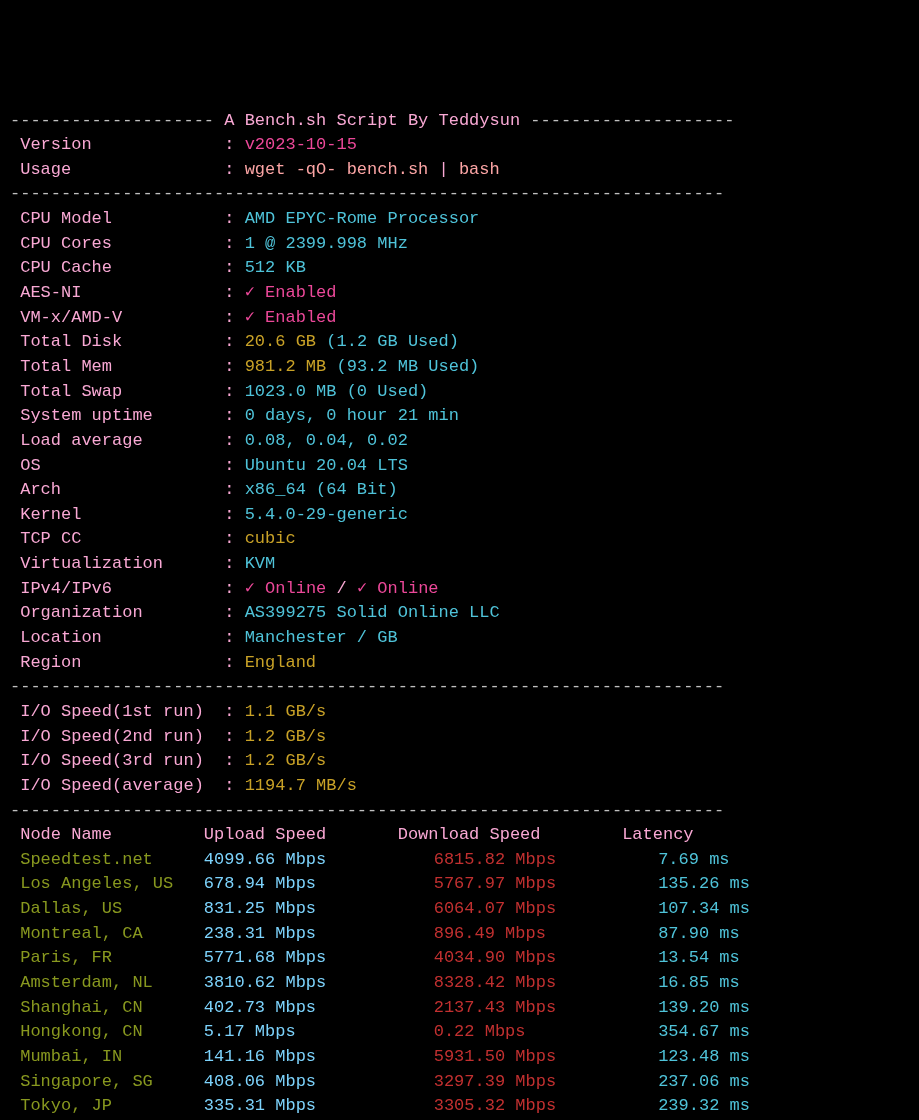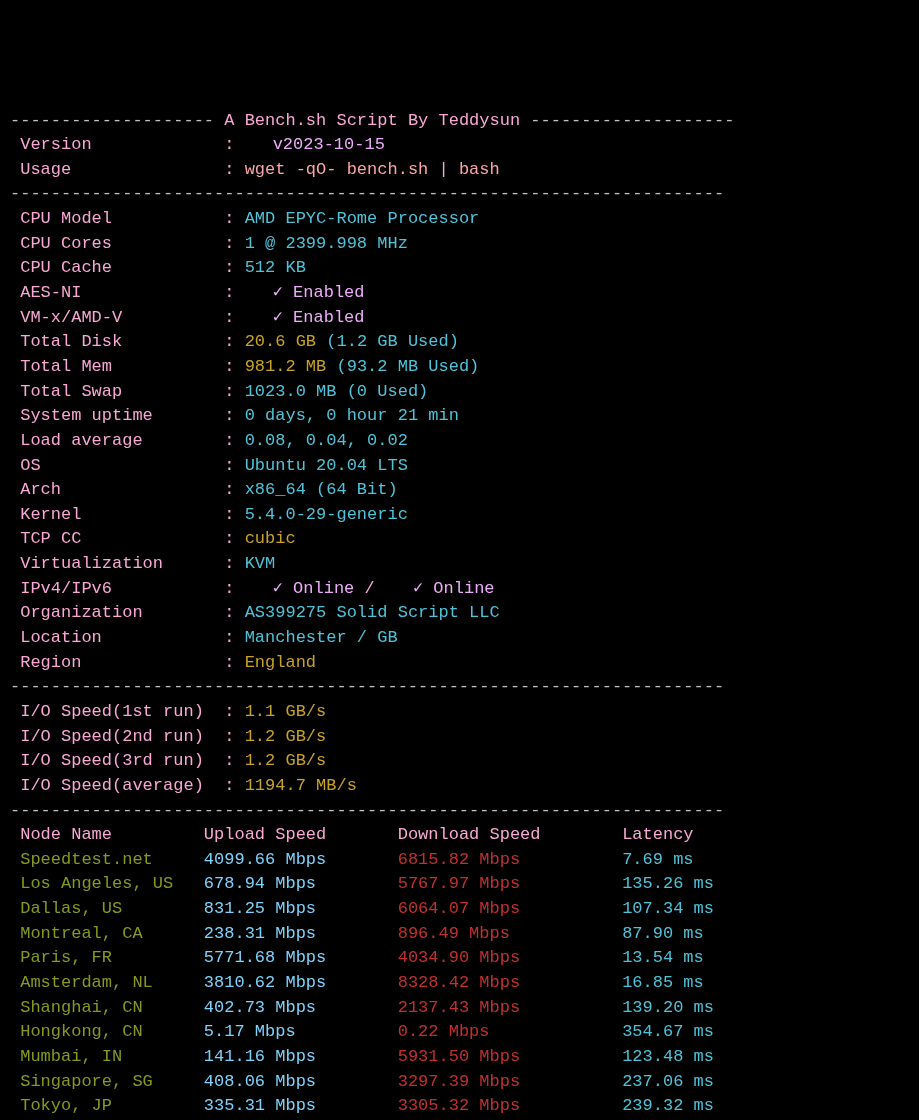--- a/index.html
+++ b/index.html
@@ -10,23 +10,23 @@
     line-height: 1.45;
     margin: 0;
     padding: 10px 10px 10px 10px;
     white-space: pre;
     width: 899px;
     position: relative;
   }
   .white { color: #f9a8d4; }
   .cyan  { color: #4fc3d9; }
   .green { color: #7dd3fc; text-align: right; }
-  .brgreen { color: #f0abfc; margin-left: 28px; }
+  .brgreen { color: #ec4899; }
   .yellow{ color: #c9a227; }
-  .red   { color: #c23030; }
+  .red   { color: #c23030; margin-left: 36px; }
   .dimred{ color: #fca5a5; }
   .olive { color: #88981f; }
   .dash { color: #c0c0c0; }
 </style>
 </head>
 <body>
 
 
 
 <div id="out"><span class="dash">-------------------- </span><span class="white">A Bench.sh Script By Teddysun</span><span class="dash"> --------------------</span>
@@ -42,21 +42,21 @@
  <span class="white">Total Mem           </span><span class="white">: </span><span class="yellow">981.2 MB</span> <span class="cyan">(93.2 MB Used)</span>
  <span class="white">Total Swap          </span><span class="white">: </span><span class="cyan">1023.0 MB (0 Used)</span>
  <span class="white">System uptime       </span><span class="white">: </span><span class="cyan">0 days, 0 hour 21 min</span>
  <span class="white">Load average        </span><span class="white">: </span><span class="cyan">0.08, 0.04, 0.02</span>
  <span class="white">OS                  </span><span class="white">: </span><span class="cyan">Ubuntu 20.04 LTS</span>
  <span class="white">Arch                </span><span class="white">: </span><span class="cyan">x86_64 (64 Bit)</span>
  <span class="white">Kernel              </span><span class="white">: </span><span class="cyan">5.4.0-29-generic</span>
  <span class="white">TCP CC              </span><span class="white">: </span><span class="yellow">cubic</span>
  <span class="white">Virtualization      </span><span class="white">: </span><span class="cyan">KVM</span>
  <span class="white">IPv4/IPv6           </span><span class="white">: </span><span class="brgreen">✓ Online</span><span class="white"> / </span><span class="brgreen">✓ Online</span>
- <span class="white">Organization        </span><span class="white">: </span><span class="cyan">AS399275 Solid Script LLC</span>
+ <span class="white">Organization        </span><span class="white">: </span><span class="cyan">AS399275 Solid Online LLC</span>
  <span class="white">Location            </span><span class="white">: </span><span class="cyan">Manchester / GB</span>
  <span class="white">Region              </span><span class="white">: </span><span class="yellow">England</span>
 <span class="dash">----------------------------------------------------------------------</span>
  <span class="white">I/O Speed(1st run) </span><span class="white"> : </span><span class="yellow">1.1 GB/s</span>
  <span class="white">I/O Speed(2nd run) </span><span class="white"> : </span><span class="yellow">1.2 GB/s</span>
  <span class="white">I/O Speed(3rd run) </span><span class="white"> : </span><span class="yellow">1.2 GB/s</span>
  <span class="white">I/O Speed(average) </span><span class="white"> : </span><span class="yellow">1194.7 MB/s</span>
 <span class="dash">----------------------------------------------------------------------</span>
  <span class="white">Node Name         </span><span class="white">Upload Speed       </span><span class="white">Download Speed        </span><span class="white">Latency</span>
  <span class="olive">Speedtest.net     </span><span class="green">4099.66 Mbps       </span><span class="red">6815.82 Mbps          </span><span class="cyan">7.69 ms</span>

